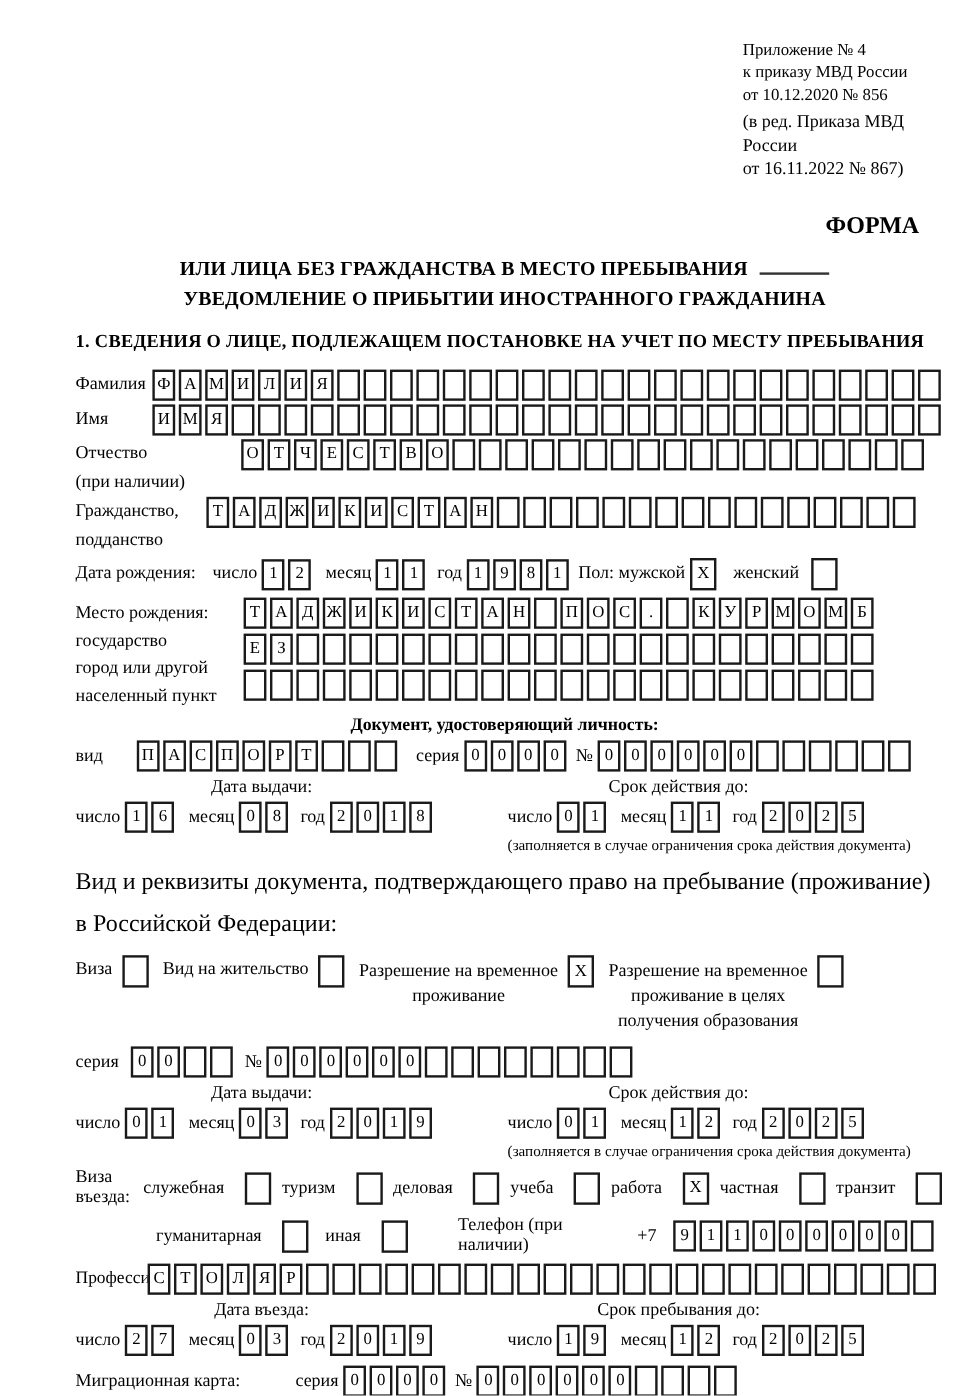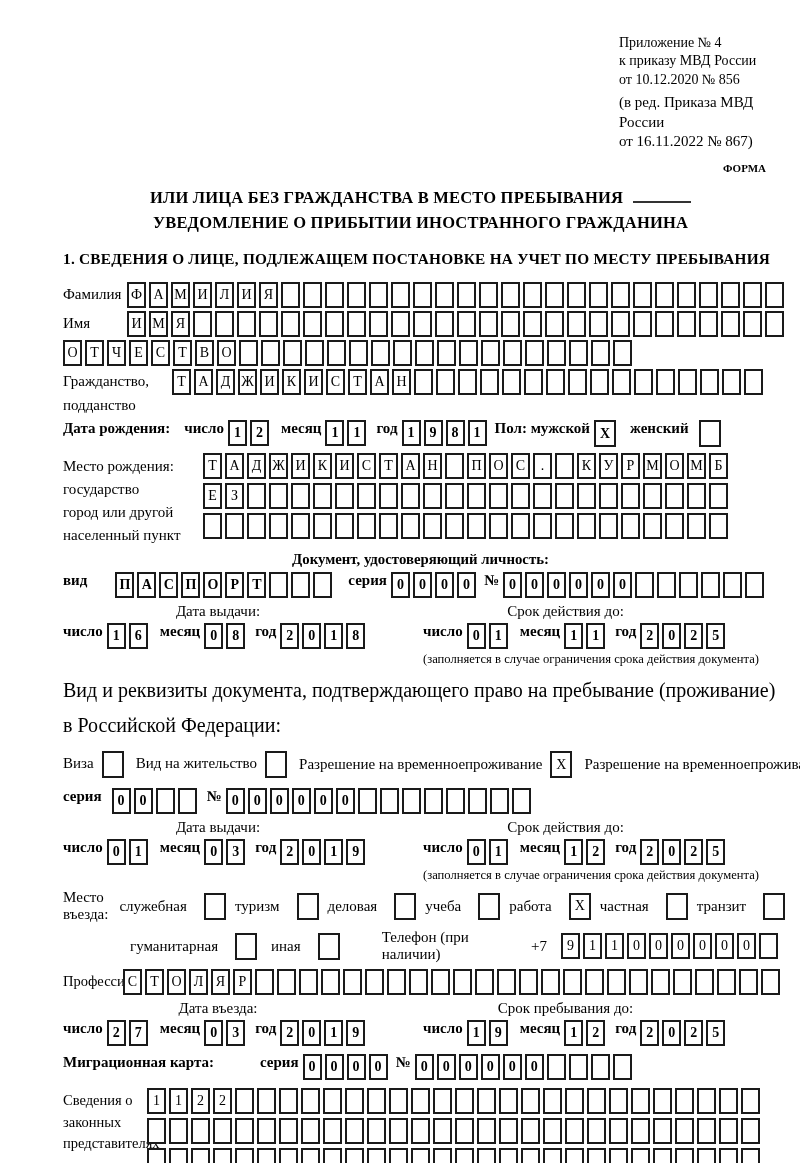--- a/index.html
+++ b/index.html
@@ -3,21 +3,21 @@
 <meta charset="utf-8">
 <style>
   html,body{margin:0;padding:0;background:#fff;}
   body{width:800px;height:1163px;overflow:hidden;color:#000;
        font-family:"Liberation Serif","DejaVu Serif",serif;}
   .page{box-sizing:border-box;width:800px;height:1163px;padding:34px 22px 10px 63px;position:relative;}
 
   
   .appendix{margin-left:556px;font-size:14px;line-height:1.32;}
   .appendix .small{font-size:15px;margin-top:4px;line-height:1.3;}
-  .forma{text-align:right;padding-right:12px;font-weight:bold;font-size:11px;margin-top:10px;}
+  .forma{text-align:right;padding-right:12px;font-weight:bold;font-size:20px;margin-top:25px;}
 
   .title{text-align:center;font-weight:bold;font-size:16.5px;line-height:1.55;margin-top:11px;letter-spacing:.2px;}
   .title-underline{display:inline-block;width:58px;border-bottom:2px solid #333;margin-left:10px;vertical-align:baseline;}
 
   .sec-heading{font-weight:bold;font-size:15.3px;margin-top:14px;letter-spacing:.25px;white-space:nowrap;}
 
   
   .cells{display:flex;gap:3px;flex:none;}
   .cell{display:inline-flex;align-items:center;justify-content:center;flex:none;
         width:19px;height:26px;border:2px solid #1a1a1a;box-sizing:border-box;
@@ -30,21 +30,21 @@
   .flabel .l2{margin-top:7px;}
   .w-name{width:64px;}
   .w-patron{width:138px;}
   .w-citizen{width:109px;}
   .w-birthpl{width:140px;line-height:23px;padding-top:2px;}
   .w-prof{width:60px;}
   .w-reps{width:84px;line-height:21.5px;padding-top:2px;}
   .stack{display:flex;flex-direction:column;gap:4px;}
 
   
-  .dg{display:flex;font-size:15px;font-weight:bold;}
+  .dg{display:flex;align-items:center;font-size:15px;}
   .dg .dl{margin-right:4px;white-space:nowrap;}
   .dg .dl.mid{margin-left:12px;}
   .dg .dl.mid2{margin-left:10px;}
   .twocol{display:flex;margin-top:5px;}
   .col-l{flex:none;width:360px;}
   .col-r{flex:1;}
   .dhead{font-size:15px;text-align:center;margin-bottom:3px;}
   .col-l .dhead{width:310px;}
   .col-r .dhead{width:285px;}
   .note{font-size:12.6px;margin-top:3px;white-space:nowrap;}
@@ -55,21 +55,21 @@
 
   
   .pairrow{display:flex;align-items:center;font-size:15px;margin-top:6px;}
   .pair{display:flex;align-items:center;gap:17px;white-space:nowrap;}
   .gap9{gap:9px;} .gap14{gap:14px;}
 
   
   .opts-row{display:flex;align-items:flex-start;margin-top:8px;font-size:15px;}
   .opt{display:flex;align-items:flex-start;gap:8px;}
   .opt .opt-label{padding-top:4px;white-space:nowrap;}
-  .opt-lines{display:flex;flex-direction:row;text-align:center;line-height:21px;padding-top:3px;}
+  .opt-lines{display:flex;flex-direction:column;text-align:center;line-height:21px;padding-top:3px;}
   .opt-lines span{white-space:nowrap;}
 </style>
 </head>
 <body>
 
 <div class="page">
 
   <div class="appendix">
     <div>Приложение № 4</div>
     <div>к приказу МВД России</div>
@@ -156,20 +156,24 @@
         <span class="cell"></span>
         <span class="cell"></span>
         <span class="cell"></span>
         <span class="cell"></span>
         <span class="cell"></span>
         <span class="cell"></span>
       </div>
   </div>
 
   <div class="frow">
+    <div class="flabel w-patron">
+      <div>Отчество</div>
+      <div class="l2">(при наличии)</div>
+    </div>
     <div class="cells">
         <span class="cell">О</span>
         <span class="cell">Т</span>
         <span class="cell">Ч</span>
         <span class="cell">Е</span>
         <span class="cell">С</span>
         <span class="cell">Т</span>
         <span class="cell">В</span>
         <span class="cell">О</span>
         <span class="cell"></span>
@@ -529,21 +533,21 @@
             <span class="cell">0</span>
             <span class="cell">2</span>
             <span class="cell">5</span>
           </span>
       </div>
       <div class="note">(заполняется в случае ограничения срока действия документа)</div>
     </div>
   </div>
 
   <div class="pairrow gap9">
-    <span style="margin-right:2px">Место въезда:</span>
+    <span style="margin-right:2px">Виза въезда:</span>
     <span class="pair">
       <span>служебная</span>
       <span class="cell cb"></span>
     </span>
     <span class="pair">
       <span>туризм</span>
       <span class="cell cb"></span>
     </span>
     <span class="pair">
       <span>деловая</span>

